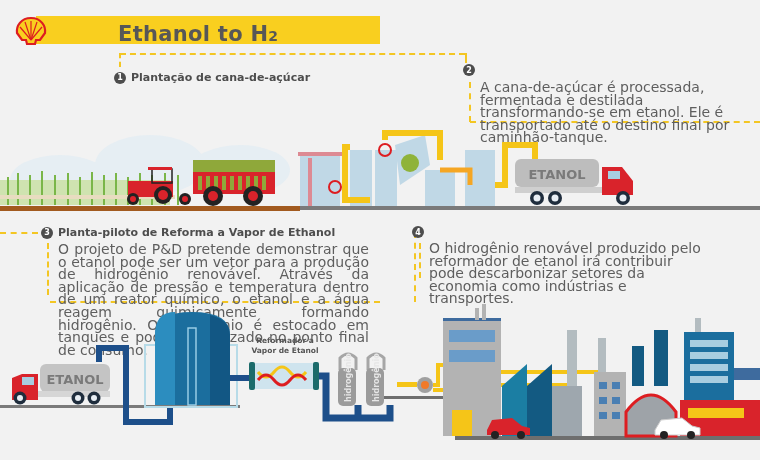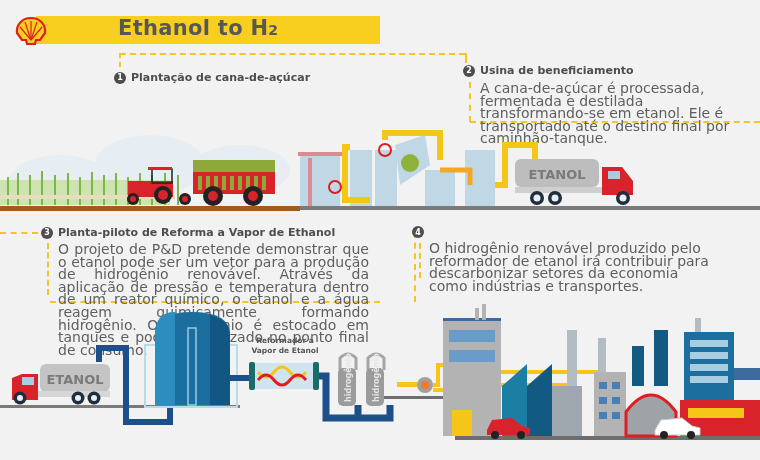--- a/index.html
+++ b/index.html
@@ -2,21 +2,21 @@
 <html><head>
   <meta charset="utf-8">
   <style>
     * { box-sizing: border-box; margin: 0; padding: 0; }
     html, body { width: 760px; height: 460px; overflow: hidden; }
     body { background: #f2f2f2; font-family: "DejaVu Sans", "Liberation Sans", sans-serif; color: #5a5a5a; position: relative; }
     .abs { position: absolute; }
 
     
     .title-bar { left: 36px; top: 16px; width: 344px; height: 28px; background: #f9cf1f; }
-    .title-text { left: 118px; top: 16px; height: 28px; line-height: 24px; font-size: 21px; font-weight: bold; color: #575757; letter-spacing: 0.3px; }
+    .title-text { left: 118px; top: 16px; height: 28px; line-height: 36px; font-size: 21px; font-weight: bold; color: #575757; letter-spacing: 0.3px; }
     .title-text sub { font-size: 14px; vertical-align: baseline; }
     .shell-logo { left: 14px; top: 16px; width: 34px; height: 30px; }
 
     
     .dash-h { border-top: 2px dashed #f3c623; height: 0; }
     .dash-v { border-left: 2px dashed #f3c623; width: 0; }
 
     
     .step-title { font-size: 11px; font-weight: bold; color: #4d4d4d; white-space: nowrap; display: flex; align-items: center; gap: 5px; }
     .badge { width: 12px; height: 12px; border-radius: 50%; background: #4d4d4d; color: #fff; font-size: 8px; font-weight: bold; display: inline-flex; align-items: center; justify-content: center; flex: none; }
@@ -51,21 +51,20 @@
 <div class="abs" style="left:114px;top:71px;">
   <div class="step-title">
     <span class="badge">1</span>
     <span>Plantação de cana-de-açúcar</span>
   </div>
 </div>
 
 <div class="abs" style="left:463px;top:64px;width:290px;">
   <div class="step-title">
     <span class="badge">2</span>
-    <span>Usina de beneficiamento</span>
   </div>
   <div class="step-body" style="margin:5px 0 0 17px;">A cana-de-açúcar é processada, fermentada e destilada transformando-se em etanol. Ele é transportado até o destino final por caminhão-tanque.</div>
 </div>
 
 <svg class="abs" style="left:0;top:125px;" width="760" height="90" viewBox="0 0 760 90">
 
   <g fill="#e6eef3">
     <ellipse cx="60" cy="55" rx="50" ry="25"></ellipse>
     <ellipse cx="150" cy="40" rx="55" ry="30"></ellipse>
     <ellipse cx="240" cy="45" rx="50" ry="25"></ellipse>
@@ -171,21 +170,21 @@
     <span class="badge">3</span>
     <span>Planta-piloto de Reforma a Vapor de Ethanol</span>
   </div>
   <div class="step-body justify" style="margin:4px 0 16px 17px;">O projeto de P&amp;D pretende demonstrar que o etanol pode ser um vetor para a produção de hidrogênio renovável. Através da aplicação de pressão e temperatura dentro de um reator químico, o etanol e a água reagem quimicamente formando hidrogênio. O hidrogênio é estocado em tanques e pode ser utilizado no ponto final de consumo.</div>
 </div>
 
 <div class="abs" style="left:412px;top:226px;width:300px;">
   <div class="step-title">
     <span class="badge">4</span>
   </div>
-  <div class="step-body" style="margin:4px 0 0 17px;">O hidrogênio renovável produzido pelo reformador de etanol irá contribuir para descarbonizar setores da economia como indústrias e transportes.</div>
+  <div class="step-body" style="margin:4px 0 0 17px;">O hidrogênio renovável produzido pelo reformador de etanol irá contribuir pode descarbonizar setores da economia como indústrias e transportes.</div>
 </div>
 
 <svg class="abs" style="left:0;top:300px;" width="760" height="160" viewBox="0 0 760 160">
 
   <rect x="0" y="105" width="240" height="3" fill="#7a7a7a"></rect>
   <rect x="455" y="136" width="305" height="4" fill="#6e6e6e"></rect>
   <rect x="380" y="96" width="75" height="3" fill="#6e6e6e"></rect>
 
   <g>
     <path d="M12 78 L22 74 L38 74 L38 100 L12 100 Z" fill="#d9232b"></path>

